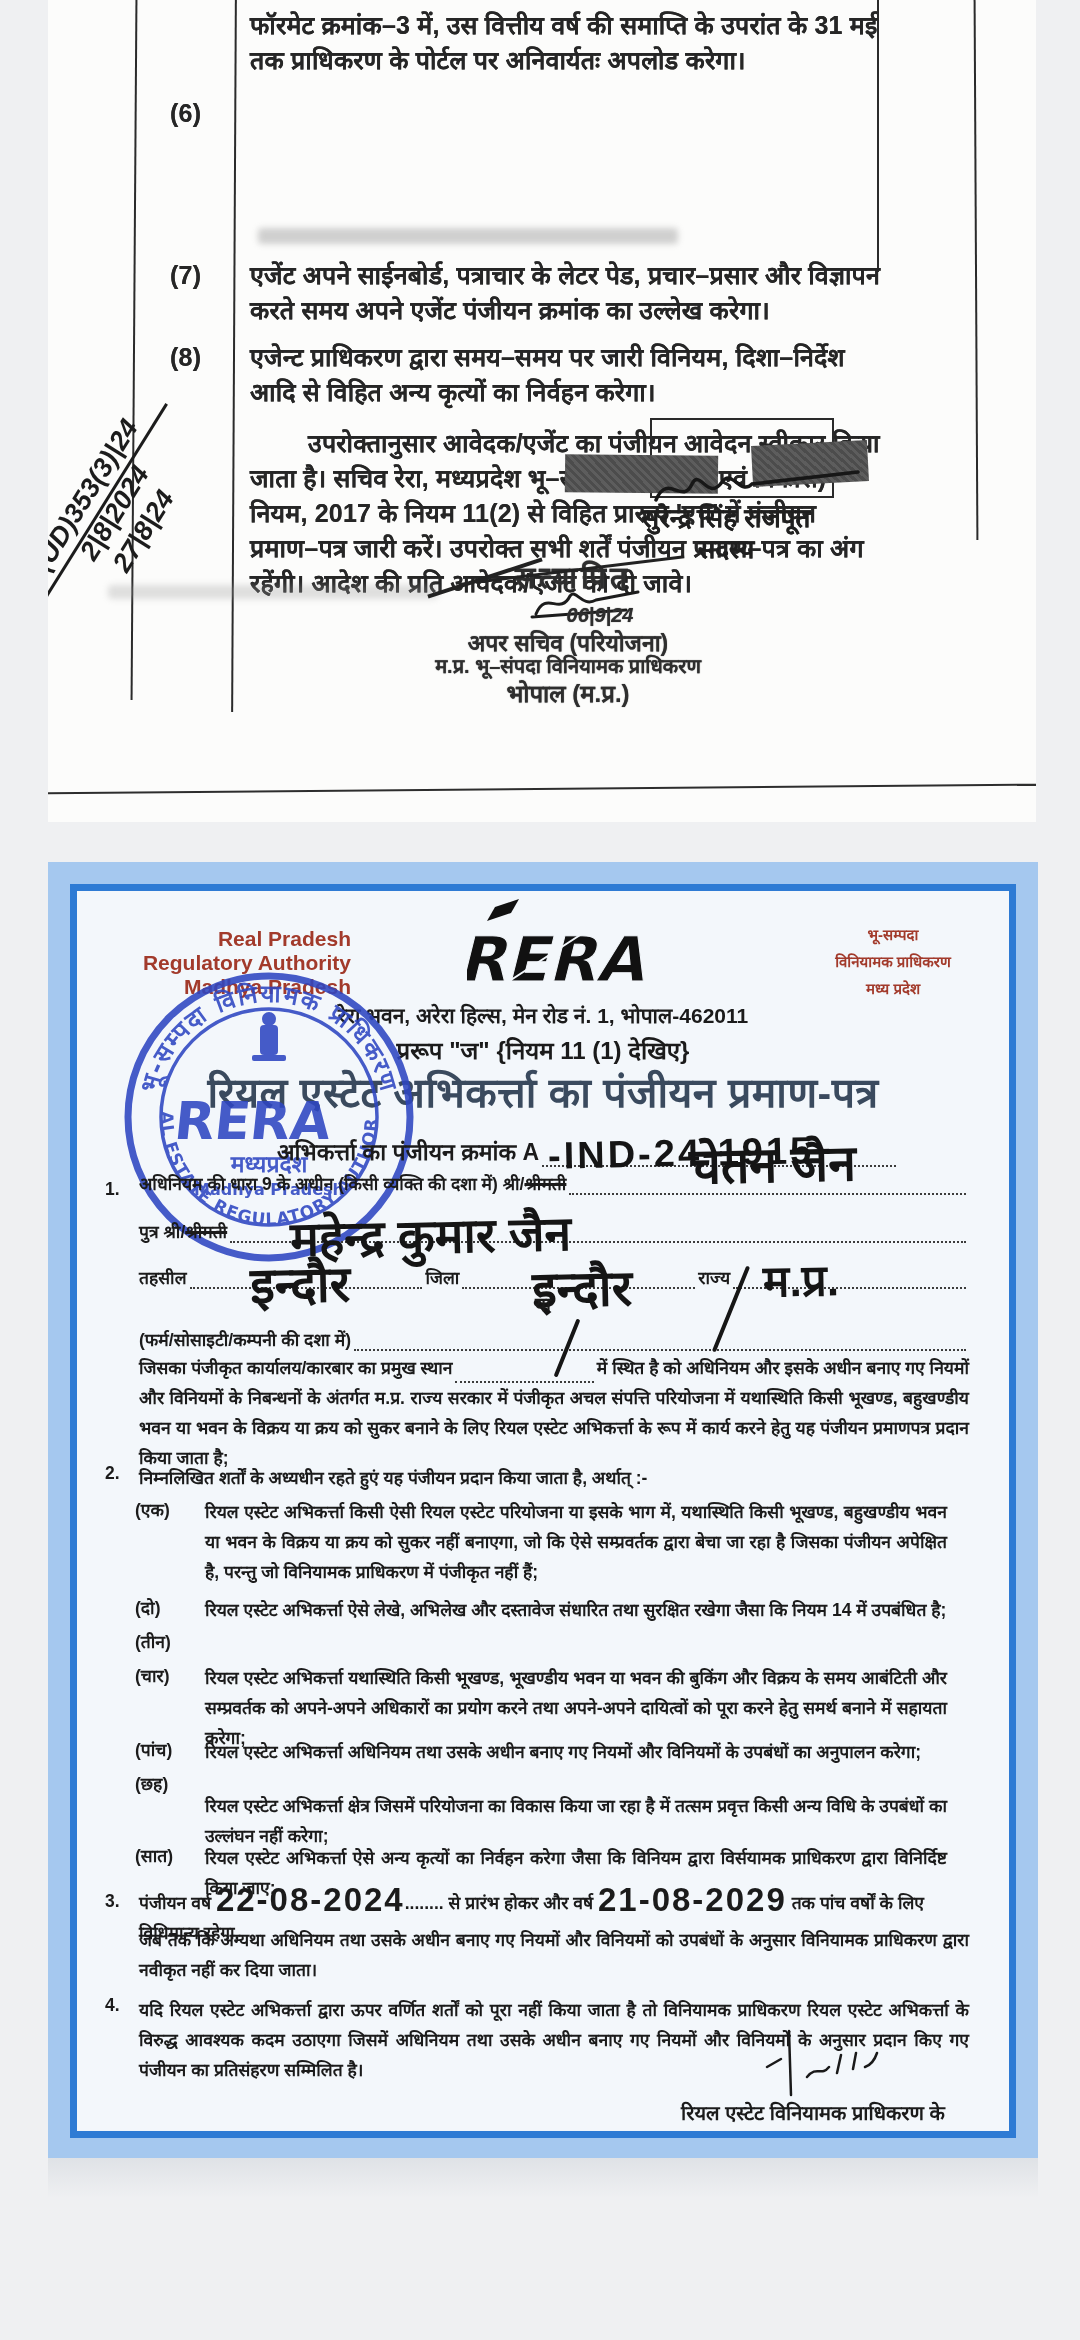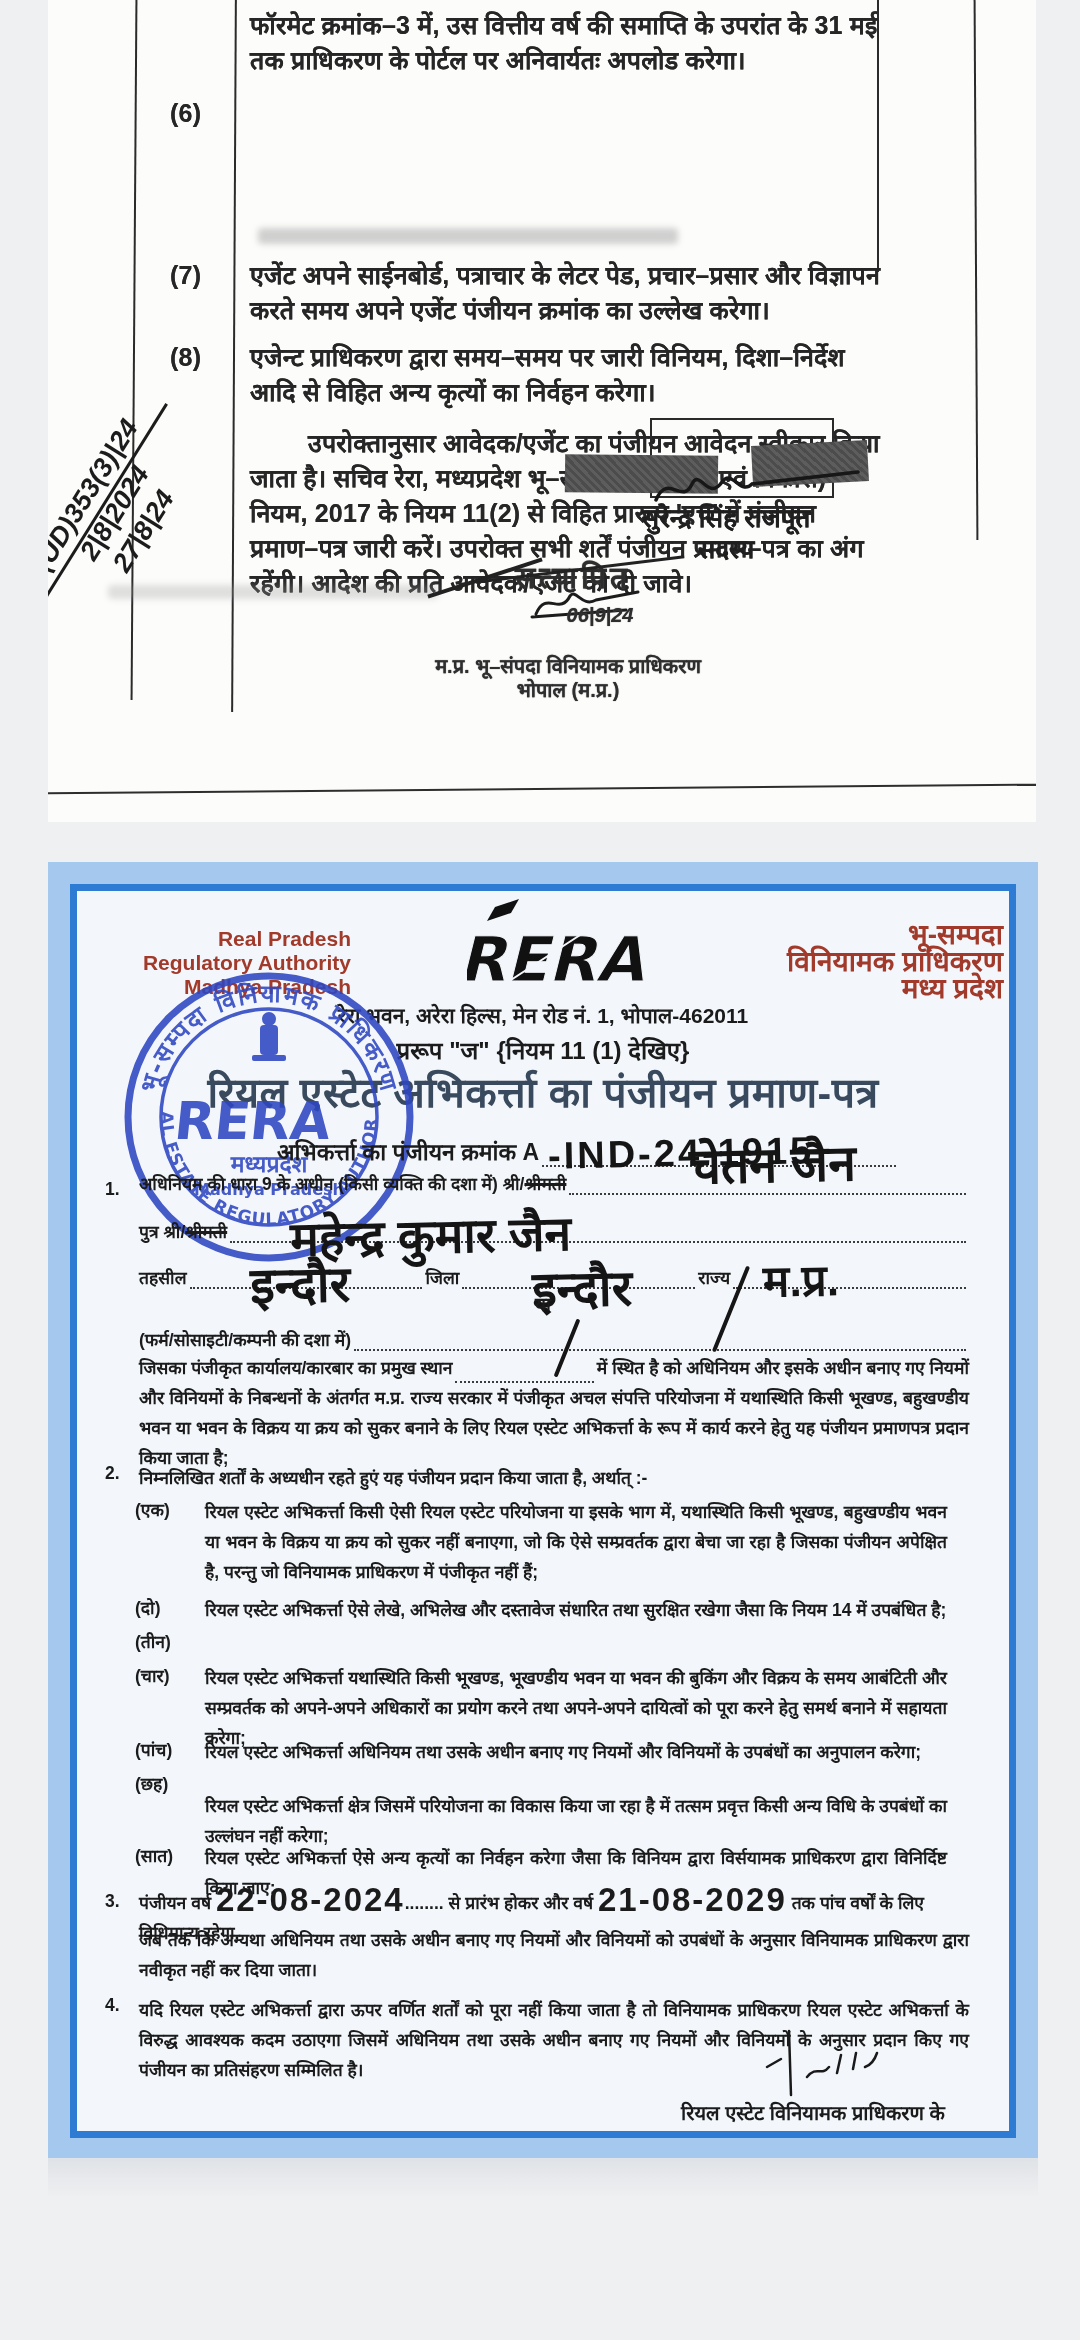--- a/index.html
+++ b/index.html
@@ -27,21 +27,21 @@
   .satyapit{font-size:30px;font-weight:800;letter-spacing:4px;position:relative;display:inline-block;}
   .strike1{position:absolute;left:-40px;top:12px;width:210px;height:0;border-top:3px solid #222;transform:rotate(-7deg);}
   .strike2{position:absolute;left:-90px;top:20px;width:120px;height:0;border-top:4px solid #222;transform:rotate(-18deg);}
   .hrule{position:absolute;height:0;border-top:2px solid #2d2d2d;}
   
   .cert{left:48px;top:862px;width:990px;height:1296px;background:#a5c8ef;position:absolute;}
   .certinner{position:absolute;left:22px;top:22px;right:22px;bottom:20px;
              border:7px solid #2e7bd4;background:#f3f7fb;overflow:hidden;color:#1b1b1b;}
   .redtext{color:#a23a2b;font-weight:700;}
   .hdr-left{position:absolute;left:24px;top:36px;width:250px;text-align:right;font-size:21px;line-height:24px;}
-  .hdr-right{position:absolute;right:6px;top:30px;width:220px;text-align:right;font-size:28px;line-height:27px;}
+  .hdr-right{position:absolute;right:6px;top:30px;width:220px;text-align:center;font-size:15px;line-height:27px;}
   .hdr-logo{position:absolute;left:390px;top:6px;width:180px;height:102px;}
   .addr{position:absolute;left:150px;right:150px;top:110px;text-align:center;font-size:21px;font-weight:600;}
   .prarup{position:absolute;left:0;right:0;top:142px;text-align:center;font-size:24px;font-weight:700;}
   .ctitle{position:absolute;left:0;right:0;top:172px;text-align:center;font-size:41px;font-weight:800;color:#3a4a5e;letter-spacing:.5px;}
   .regrow{position:absolute;left:200px;right:110px;top:244px;display:flex;align-items:flex-end;font-size:23px;font-weight:700;}
   .dots{flex:1;border-bottom:2.5px dotted #3c3c3c;height:16px;margin:0 3px;position:relative;}
   .row{position:absolute;display:flex;align-items:flex-end;font-size:17.5px;font-weight:600;}
   .lbl{white-space:nowrap;}
   .numlbl{position:absolute;left:28px;font-size:17.5px;font-weight:600;}
   .hw{font-weight:700;color:#151515;white-space:nowrap;position:absolute;transform:rotate(-1.2deg);}
@@ -100,22 +100,23 @@
     <span class="satyapit">
       <span>सत्यापित</span>
       <span class="strike1"></span>
       <span class="strike2"></span>
     </span>
   </div>
   <svg class="abs" style="left:478px;top:586px;" width="120" height="36" viewBox="0 0 120 36">
     <path d="M10,28 C20,4 34,30 44,10 C50,2 56,22 70,14 L112,6 M6,31 L100,24" fill="none" stroke="#1c1c1c" stroke-width="3" stroke-linecap="round"></path>
   </svg>
   <div class="stampblk" style="left:492px;top:604px;width:120px;font-size:20px;font-style:italic;">06|9|24</div>
+  <div class="stampblk" style="left:340px;top:626px;width:360px;font-size:23px;">अपर सचिव (परियोजना)</div>
   <div class="stampblk" style="left:330px;top:652px;width:380px;font-size:20px;">म.प्र. भू–संपदा विनियामक प्राधिकरण</div>
-  <div class="stampblk" style="left:390px;top:676px;width:260px;font-size:20px;">भोपाल (म.प्र.)</div>
+  <div class="stampblk" style="left:390px;top:676px;width:260px;font-size:24px;">भोपाल (म.प्र.)</div>
 </div>
 
 <div class="abs" style="left:48px;top:2158px;width:990px;height:40px;background:linear-gradient(#dfe2e6,#eff0f2);"></div>
 
 <div class="cert">
   <div class="certinner">
 
     <div class="hdr-left redtext">
       <div>Real Pradesh</div>
       <div>Regulatory Authority</div>

